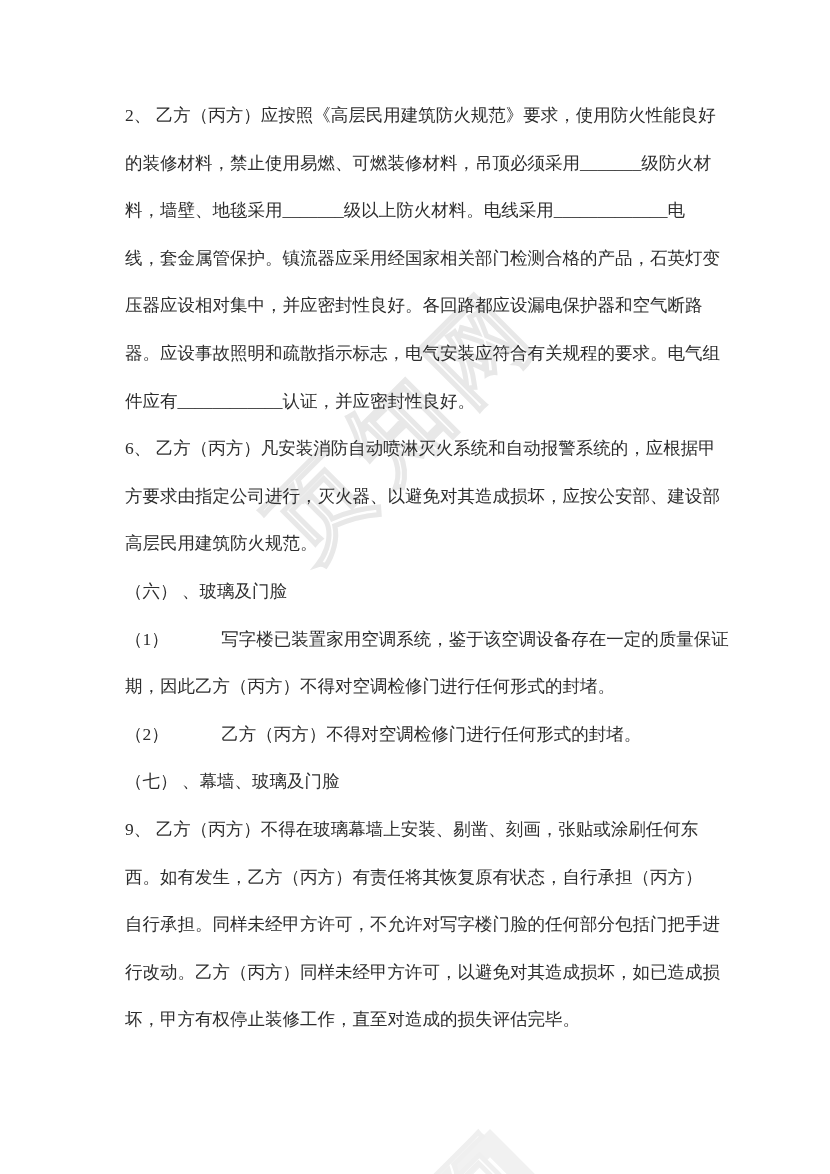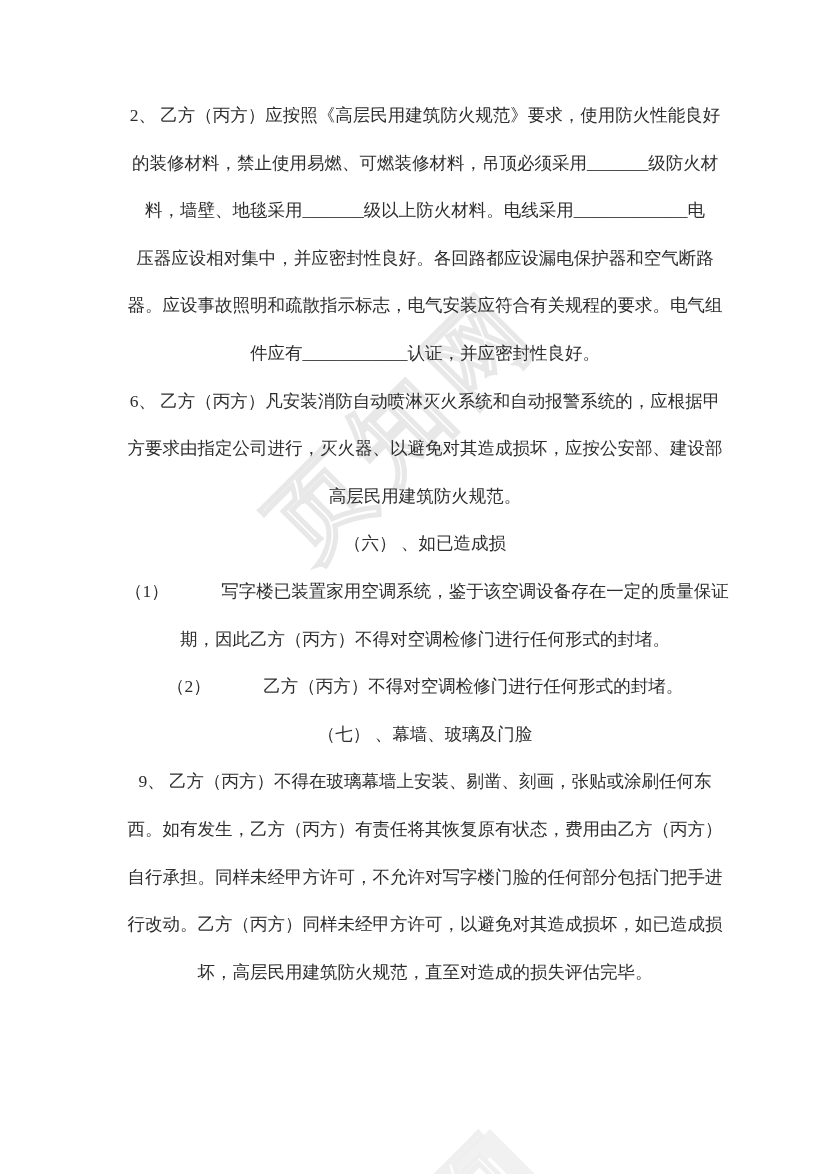--- a/index.html
+++ b/index.html
@@ -55,21 +55,20 @@
     z-index: 1;
     pointer-events: none;
     user-select: none;
   }
   .doc {
     position: absolute;
     left: 125px;
     top: 92px;
     width: 600px;
     z-index: 2;
-    text-align: center;
   }
   .line {
     height: 47.6px;
     line-height: 47.6px;
     font-size: 17.5px;
     color: #2d2d2d;
     white-space: pre;
   }
 </style>
 </head>
@@ -79,31 +78,32 @@
 
   <div class="watermark-center">页知网</div>
 
   <div class="watermark-badge"></div>
   <div class="watermark-badge-char">页</div>
 
   <div class="doc">
     <div class="line">2、 乙方（丙方）应按照《高层民用建筑防火规范》要求，使用防火性能良好</div>
     <div class="line">的装修材料，禁止使用易燃、可燃装修材料，吊顶必须采用_______级防火材</div>
     <div class="line">料，墙壁、地毯采用_______级以上防火材料。电线采用_____________电</div>
+    <div class="line">线，套金属管保护。镇流器应采用经国家相关部门检测合格的产品，石英灯变</div>
     <div class="line">压器应设相对集中，并应密封性良好。各回路都应设漏电保护器和空气断路</div>
     <div class="line">器。应设事故照明和疏散指示标志，电气安装应符合有关规程的要求。电气组</div>
     <div class="line">件应有____________认证，并应密封性良好。</div>
     <div class="line">6、 乙方（丙方）凡安装消防自动喷淋灭火系统和自动报警系统的，应根据甲</div>
     <div class="line">方要求由指定公司进行，灭火器、以避免对其造成损坏，应按公安部、建设部</div>
     <div class="line">高层民用建筑防火规范。</div>
-    <div class="line">（六） 、如已造成损</div>
+    <div class="line">（六） 、玻璃及门脸</div>
     <div class="line">（1）　　　写字楼已装置家用空调系统，鉴于该空调设备存在一定的质量保证</div>
     <div class="line">期，因此乙方（丙方）不得对空调检修门进行任何形式的封堵。</div>
     <div class="line">（2）　　　乙方（丙方）不得对空调检修门进行任何形式的封堵。</div>
     <div class="line">（七） 、幕墙、玻璃及门脸</div>
     <div class="line">9、 乙方（丙方）不得在玻璃幕墙上安装、剔凿、刻画，张贴或涂刷任何东</div>
-    <div class="line">西。如有发生，乙方（丙方）有责任将其恢复原有状态，费用由乙方（丙方）</div>
+    <div class="line">西。如有发生，乙方（丙方）有责任将其恢复原有状态，自行承担（丙方）</div>
     <div class="line">自行承担。同样未经甲方许可，不允许对写字楼门脸的任何部分包括门把手进</div>
     <div class="line">行改动。乙方（丙方）同样未经甲方许可，以避免对其造成损坏，如已造成损</div>
-    <div class="line">坏，高层民用建筑防火规范，直至对造成的损失评估完毕。</div>
+    <div class="line">坏，甲方有权停止装修工作，直至对造成的损失评估完毕。</div>
   </div>
 
 </div>
 
 </body></html>

